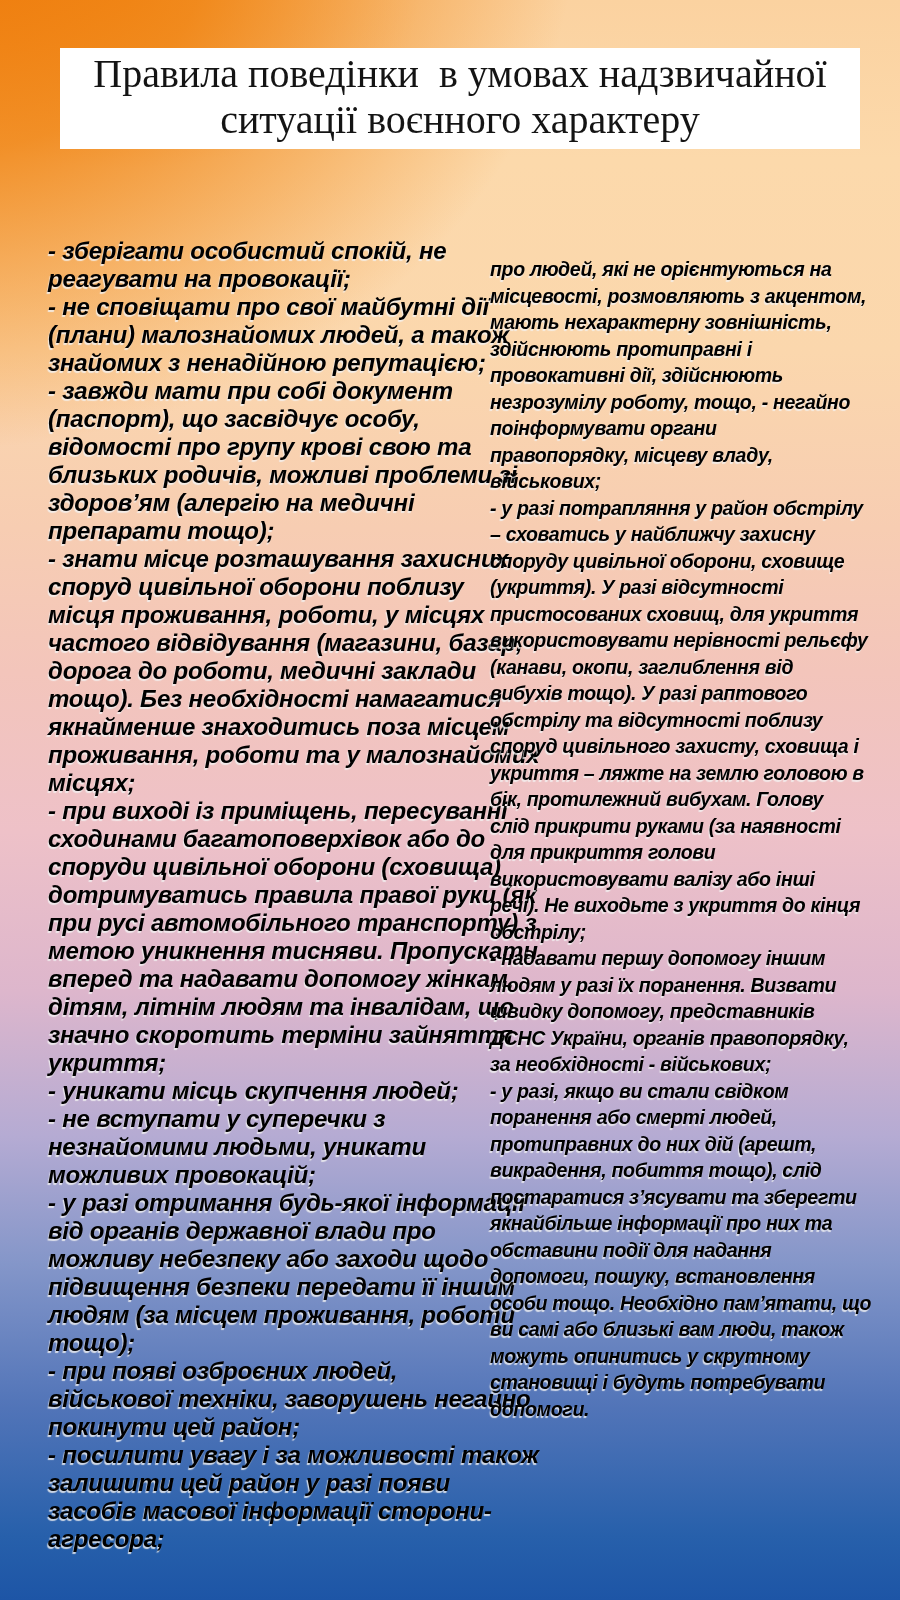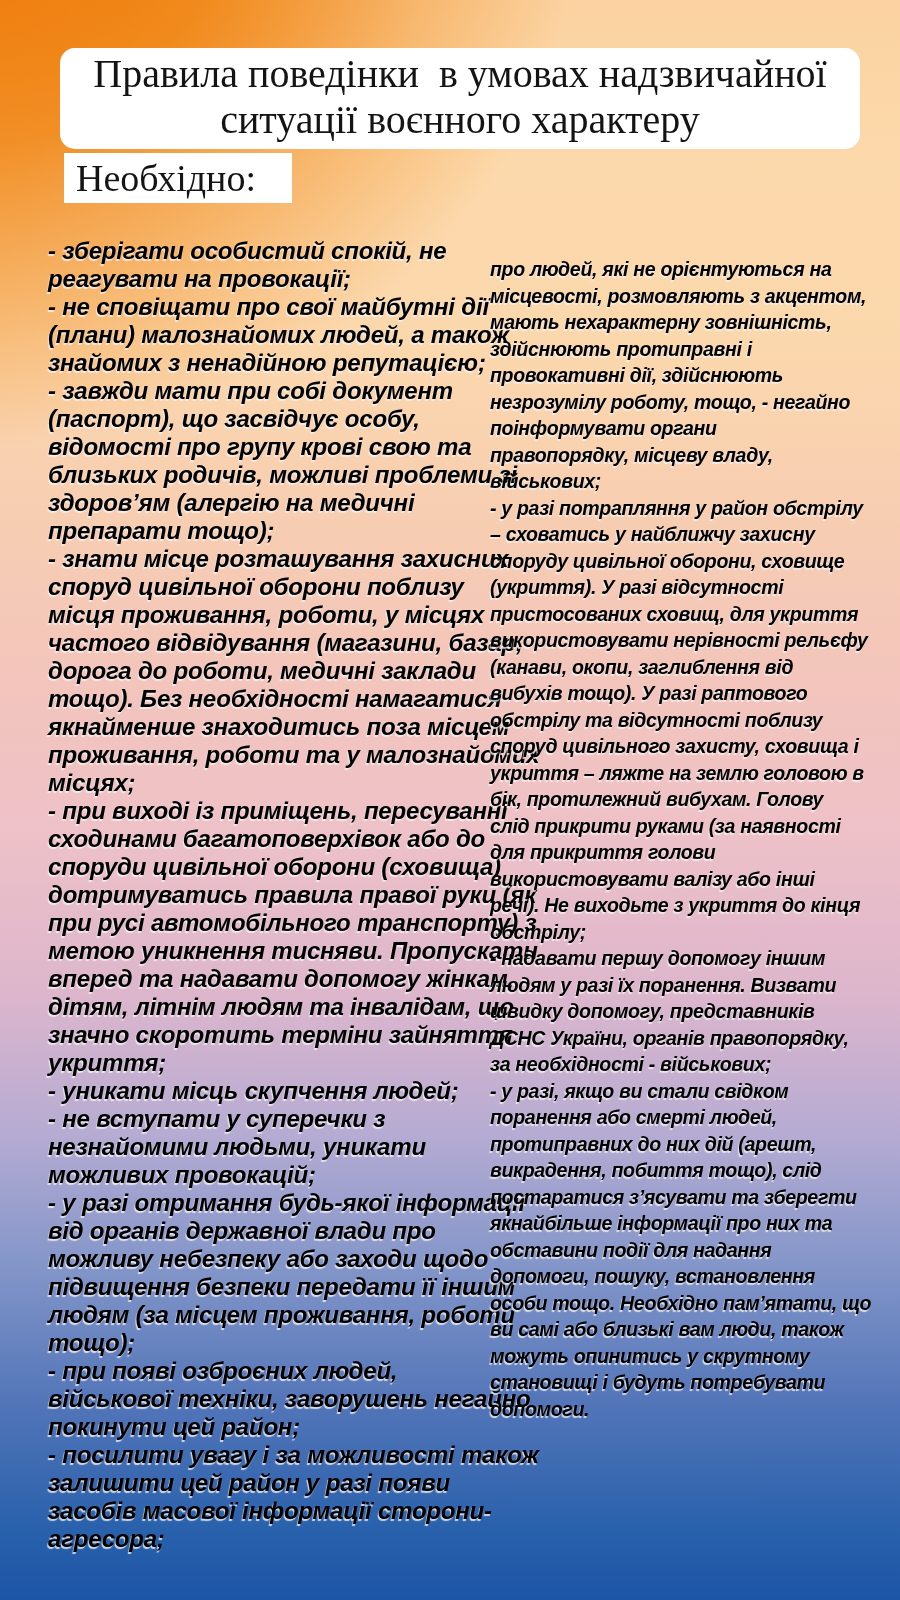--- a/index.html
+++ b/index.html
@@ -20,21 +20,21 @@
         #eec1c8 52%,
         #ddb6cc 62%,
         #b5abd3 71%,
         #8496c9 79%,
         #5174b8 88%,
         #2760ab 96%,
         #1d55a6 100%);
   }
   .title-box{
     position:absolute;left:60px;top:48px;width:800px;box-sizing:border-box;
-    background:#ffffff;padding:3px 6px 6px 6px;border-radius:15px;
+    background:#ffffff;padding:3px 6px 6px 6px;
   }
   .title-box .title{
     margin:0;font-family:"Liberation Serif",serif;font-weight:normal;
     font-size:40px;line-height:46px;color:#141414;text-align:center;white-space:pre-wrap;
   }
   .subtitle-box{
     position:absolute;left:64px;top:153px;width:228px;height:50px;box-sizing:border-box;
     background:#ffffff;padding:0 0 0 12px;
   }
   .subtitle-box .subtitle{
@@ -52,23 +52,20 @@
 </head>
 <body>
 
 <div class="poster">
 
   <div class="title-box">
     <h1 class="title">Правила поведінки  в умовах надзвичайної
 ситуації воєнного характеру</h1>
   </div>
 
-  <div class="subtitle-box">
-    <h2 class="subtitle">Необхідно:</h2>
-  </div>
 
   <div class="col left">- зберігати особистий спокій, не
 реагувати на провокації;
 - не сповіщати про свої майбутні дії
 (плани) малознайомих людей, а також
 знайомих з ненадійною репутацією;
 - завжди мати при собі документ
 (паспорт), що засвідчує особу,
 відомості про групу крові свою та
 близьких родичів, можливі проблеми зі

